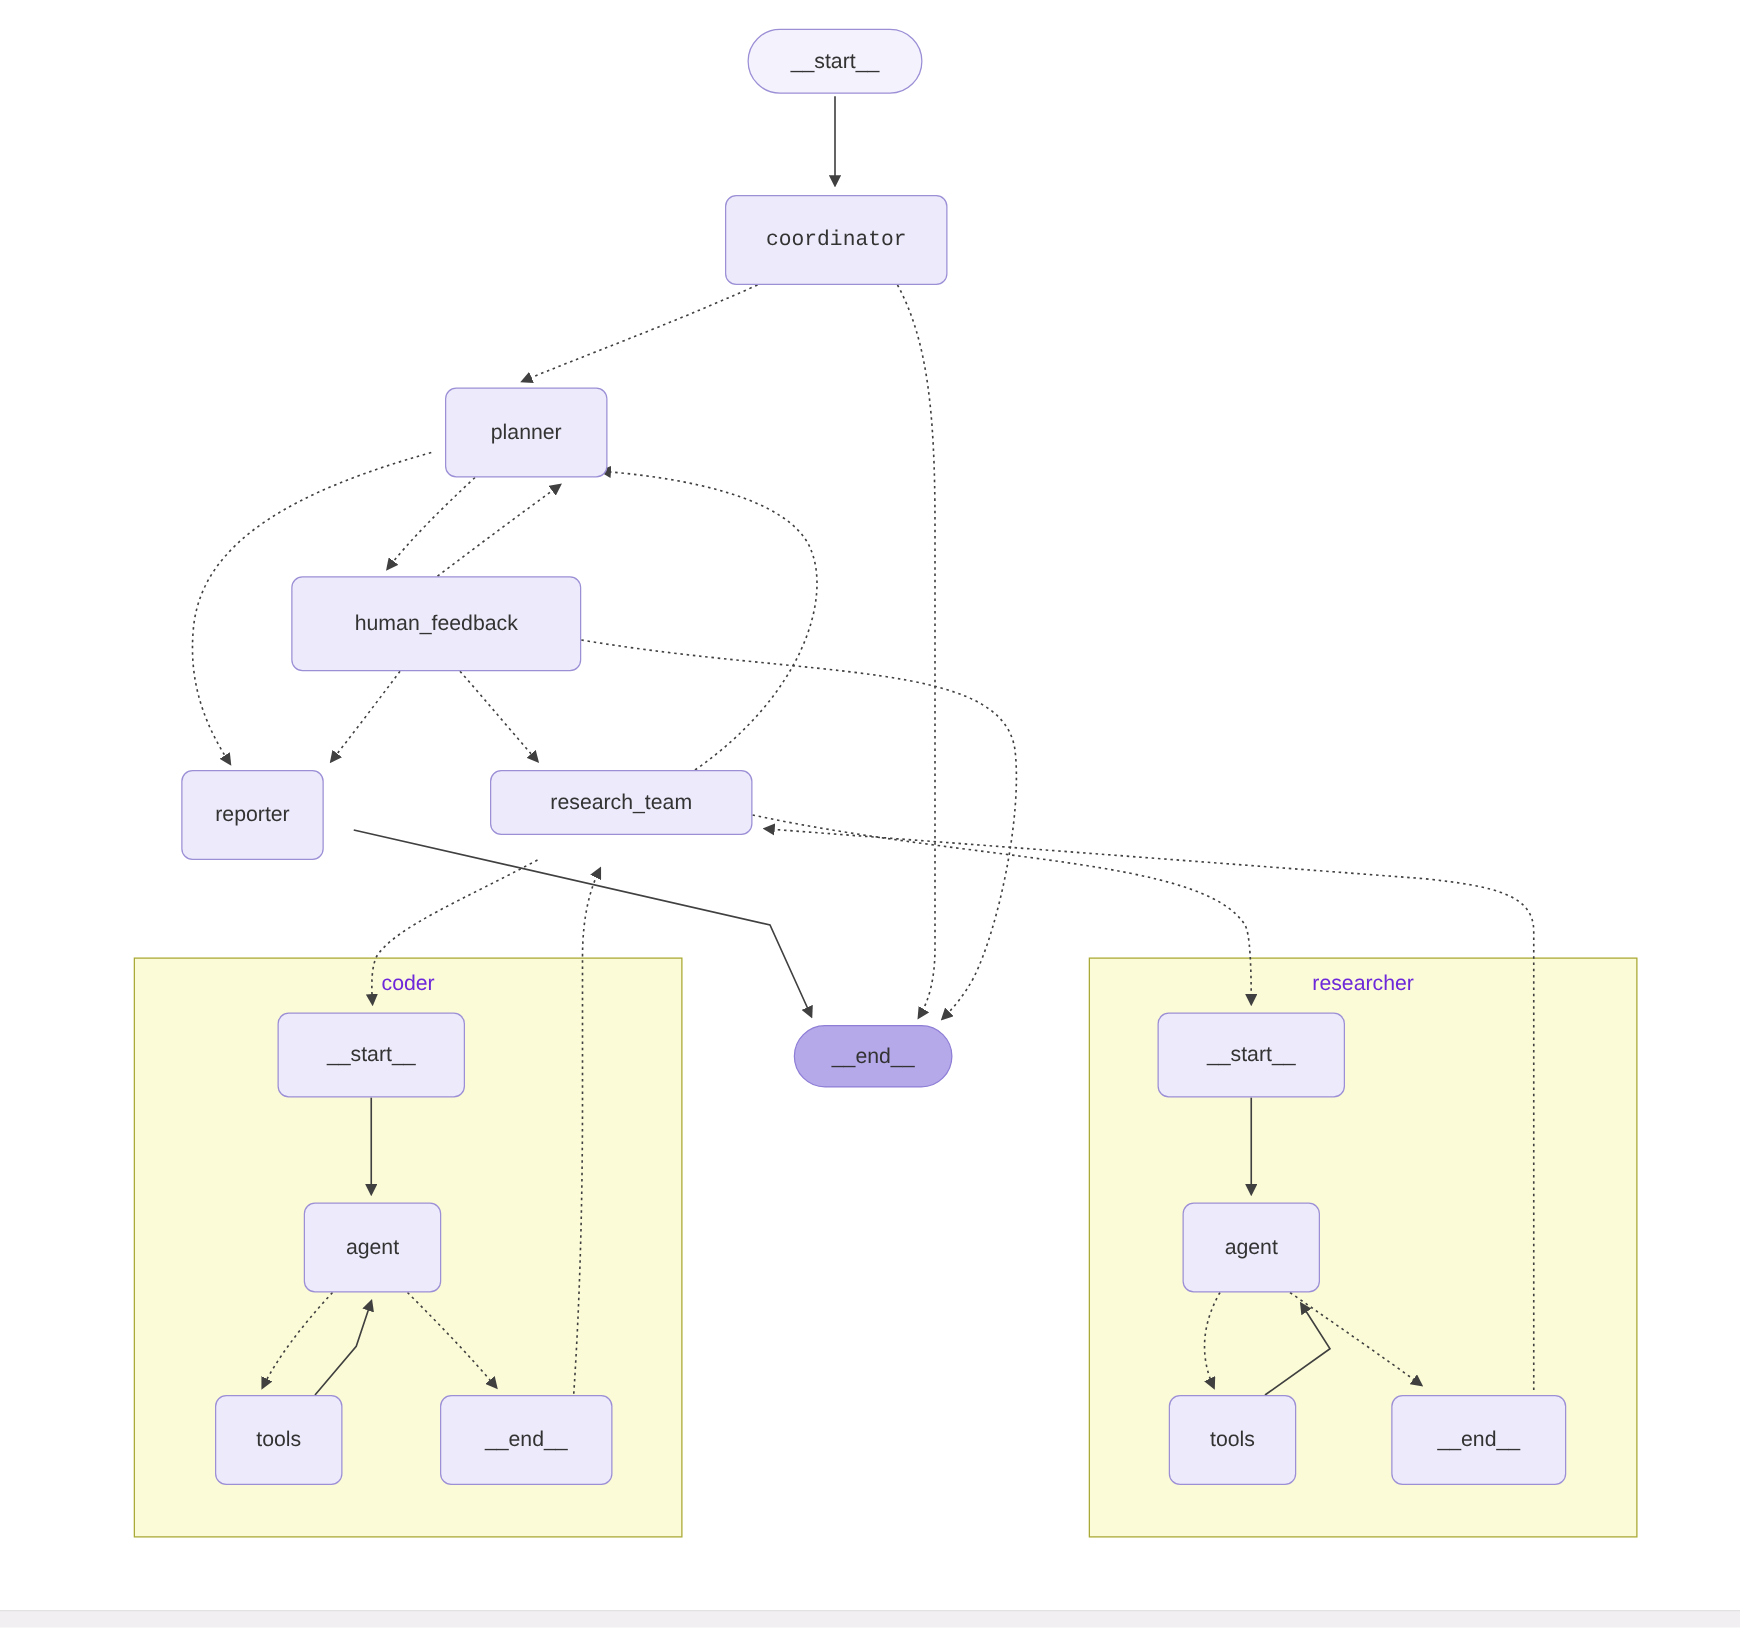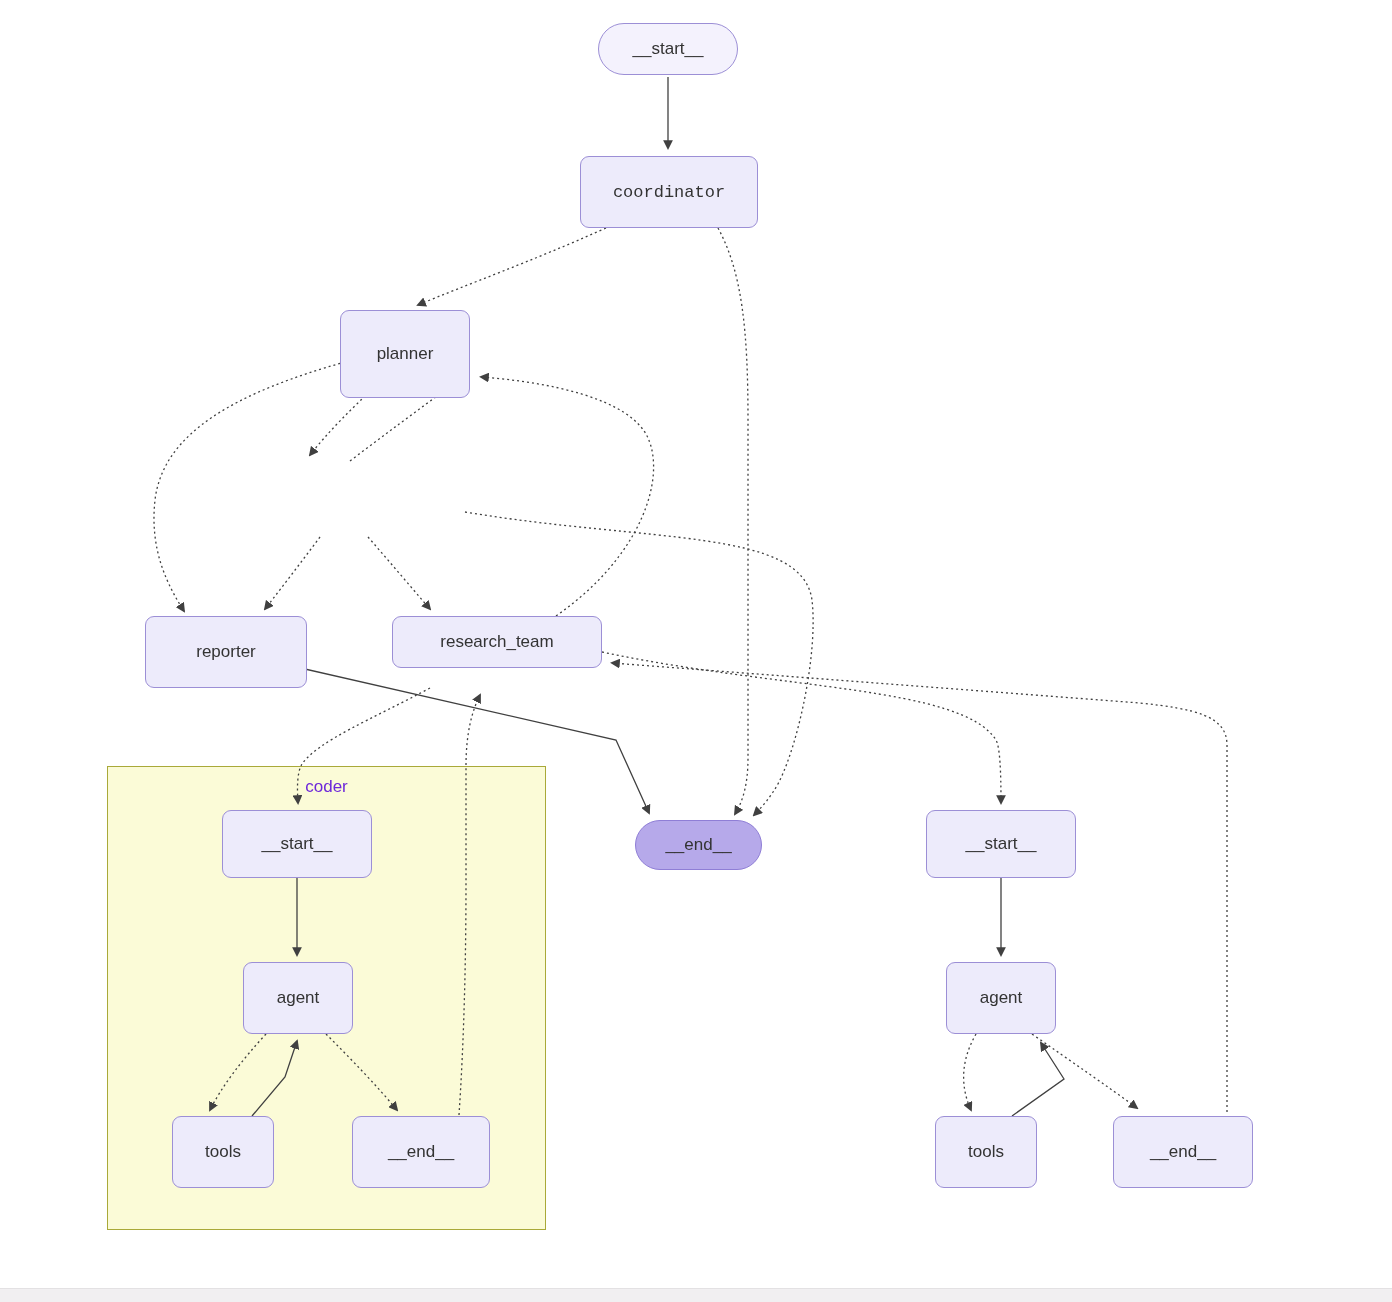--- a/index.html
+++ b/index.html
@@ -42,23 +42,23 @@
     border-radius: 9px;
     font-size: 17px;
     color: #333333;
     text-align: left;
   }
   .pill { border-radius: 28px; }
 
   
   #n-start        { left: 598px; top: 23px;  width: 140px; height: 52px; background:#F4F2FD; }
   #n-coordinator  { left: 580px; top: 156px; width: 178px; height: 72px; font-family: Liberation Mono, monospace; }
-  #n-planner      { left: 340px; top: 310px; width: 130px; height: 88px; }
+  #n-planner      { left: 356px; top: 310px; width: 130px; height: 72px; }
   #n-human-feedback { left: 233px; top: 461px; width: 232px; height: 76px; }
-  #n-reporter     { left: 145px; top: 616px; width: 162px; height: 72px; }
+  #n-reporter     { left: 145px; top: 616px; width: 114px; height: 72px; }
   #n-research-team{ left: 392px; top: 616px; width: 210px; height: 52px; }
   #n-end          { left: 635px; top: 820px; width: 127px; height: 50px;
                     background:#B6A9EA; border-color:#8F7ED6; }
 
   
   #sg-coder { left: 107px; top: 766px; width: 439px; height: 464px; }
   #c-start  { left: 222px; top: 810px;  width: 150px; height: 68px; }
   #c-agent  { left: 243px; top: 962px;  width: 110px; height: 72px; }
   #c-tools  { left: 172px; top: 1116px; width: 102px; height: 72px; }
   #c-end    { left: 352px; top: 1116px; width: 138px; height: 72px; }
@@ -75,20 +75,23 @@
     background: #F1EFF1; border-top: 1px solid #E3E1E3;
   }
 </style>
 </head>
 <body>
 
 <div id="canvas">
 
   <div class="cluster" id="sg-coder">
     <div class="cluster-title">coder</div>
+  </div>
+  <div class="cluster" id="sg-researcher">
+    <div class="cluster-title">researcher</div>
   </div>
 
   <svg id="edge-layer" width="1392" height="1302" viewBox="0 0 1392 1302">
     <defs>
       <marker id="arrow" viewBox="0 0 10 10" refX="8" refY="5" markerWidth="7.5" markerHeight="7.5" orient="auto-start-reverse">
         <path d="M0,0 L10,5 L0,10 Z" fill="#404040"></path>
       </marker>
     </defs>
 
     <path class="edge" d="M668,77 L668,148" marker-end="url(#arrow)"></path>
@@ -114,20 +117,21 @@
 
     <path class="edge" d="M1001,878 L1001,955" marker-end="url(#arrow)"></path>
     <path class="edge dotted" d="M976,1034 C961,1060 960,1086 971,1110" marker-end="url(#arrow)"></path>
     <path class="edge" d="M1012,1116 L1064,1079 L1041,1043" marker-end="url(#arrow)"></path>
     <path class="edge dotted" d="M1032,1034 C1072,1062 1107,1086 1137,1108" marker-end="url(#arrow)"></path>
   </svg>
 
   <div class="node pill" id="n-start">__start__</div>
   <div class="node" id="n-coordinator">coordinator</div>
   <div class="node" id="n-planner">planner</div>
+  <div class="node" id="n-human-feedback">human_feedback</div>
   <div class="node" id="n-reporter">reporter</div>
   <div class="node" id="n-research-team">research_team</div>
   <div class="node pill" id="n-end">__end__</div>
 
   <div class="node" id="c-start">__start__</div>
   <div class="node" id="c-agent">agent</div>
   <div class="node" id="c-tools">tools</div>
   <div class="node" id="c-end">__end__</div>
 
   <div class="node" id="r-start">__start__</div>

